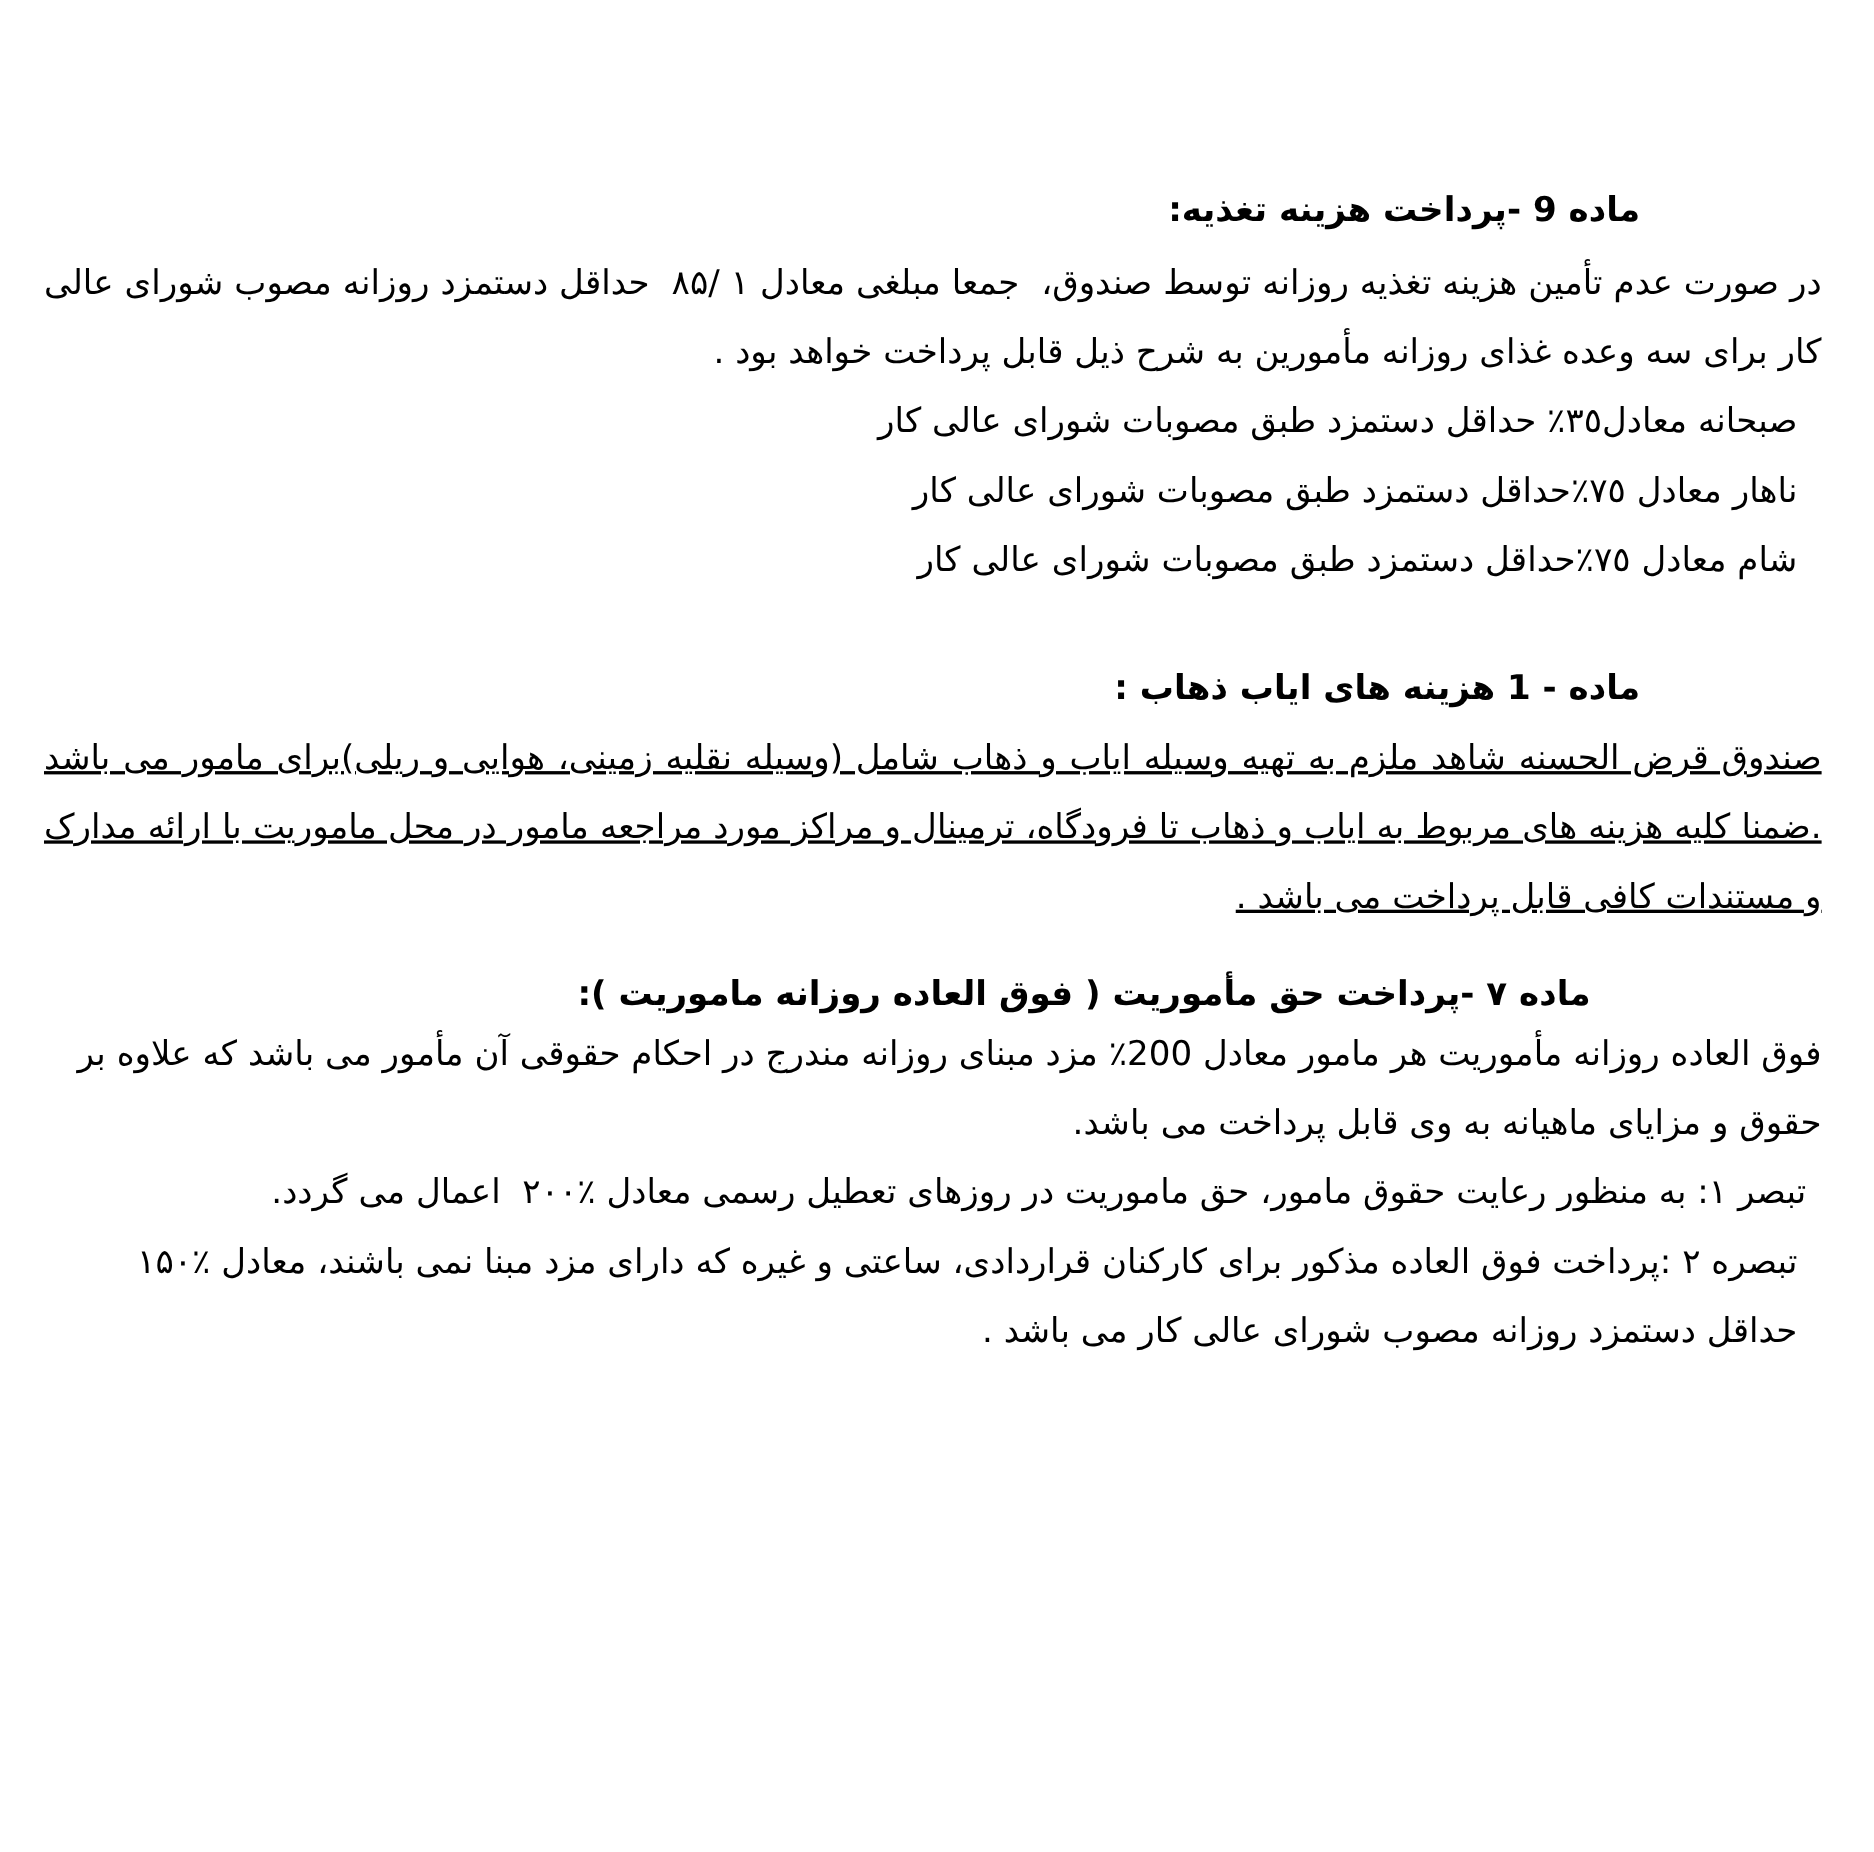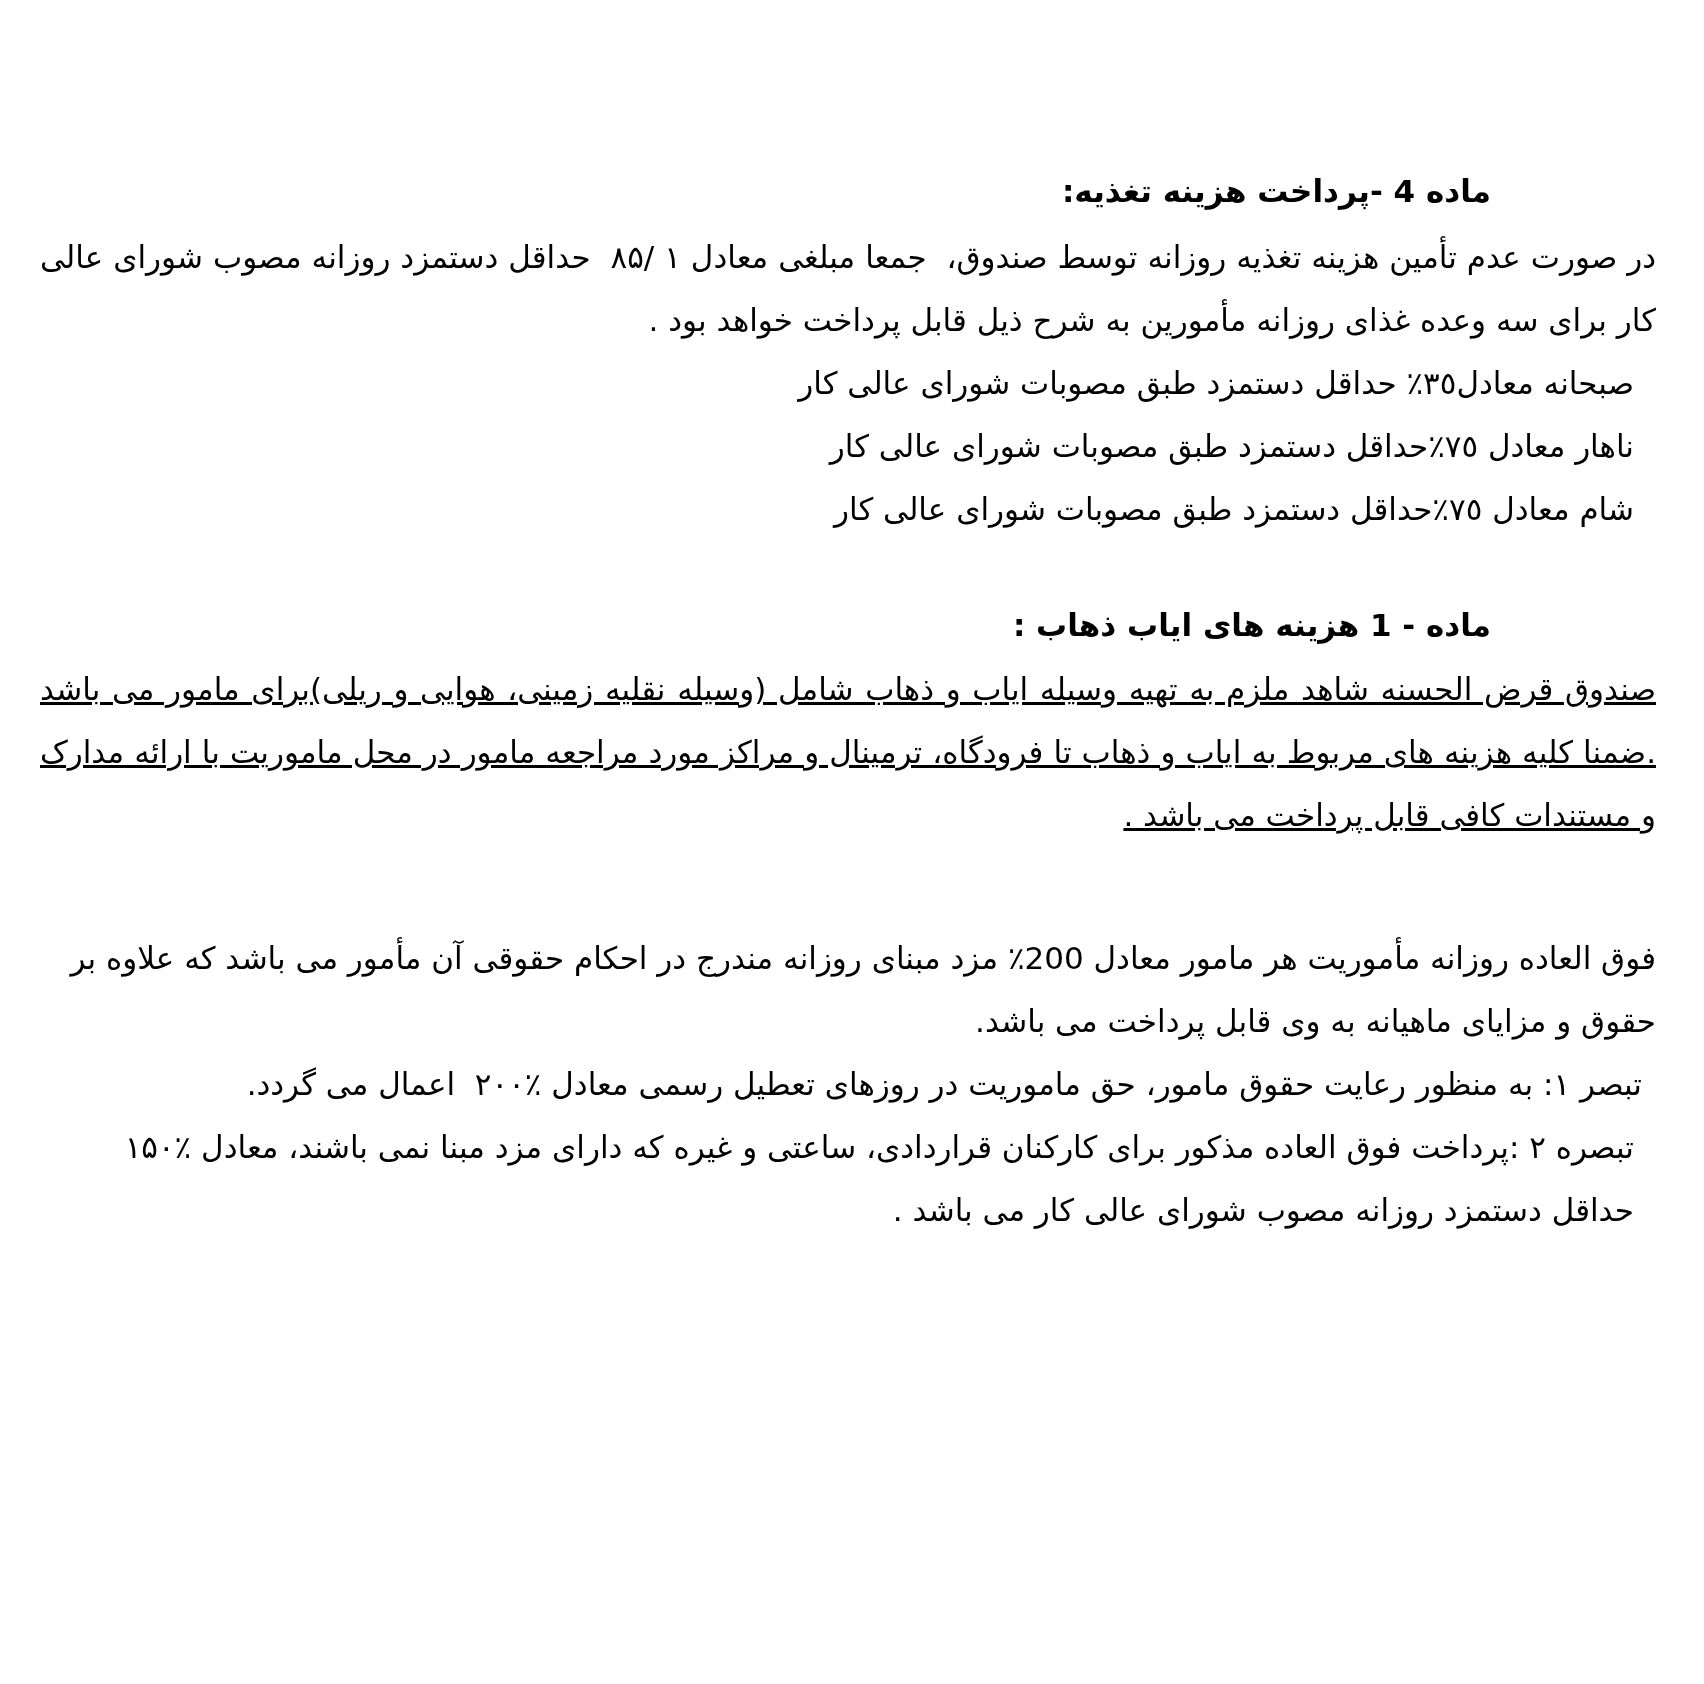--- a/index.html
+++ b/index.html
@@ -28,34 +28,35 @@
     text-align:justify;
     text-align-last:right;
   }
   .right{ }
 </style>
 </head>
 <body>
 
 <div class="page">
 
-  <div class="block heading" style="top:160px;padding-right:165px;">ماده 4 -پرداخت هزینه تغذیه:</div>
+  <div class="block heading" style="top:160px;padding-right:165px;">ماده 9 -پرداخت هزینه تغذیه:</div>
 
   <div class="block justify" style="top:226px;">در صورت عدم تأمین هزینه تغذیه روزانه توسط صندوق،&nbsp; جمعا مبلغی معادل ۱ /۸۵&nbsp; حداقل دستمزد روزانه مصوب شورای عالی کار برای سه وعده غذای روزانه مأمورین به شرح ذیل قابل پرداخت خواهد بود .</div>
 
   <div class="block right" style="top:352px;padding-right:22px;">صبحانه معادل٣٥٪ حداقل دستمزد طبق مصوبات شورای عالی کار</div>
 
   <div class="block right" style="top:415px;padding-right:22px;">ناهار معادل ٧٥٪حداقل دستمزد طبق مصوبات شورای عالی کار</div>
 
   <div class="block right" style="top:478px;padding-right:22px;">شام معادل ٧٥٪حداقل دستمزد طبق مصوبات شورای عالی کار</div>
 
   <div class="block heading" style="top:594px;padding-right:165px;">ماده - 1 هزینه های ایاب ذهاب :</div>
 
   <div class="block justify" style="top:658px;text-decoration:underline;">صندوق قرض الحسنه شاهد ملزم به تهیه وسیله ایاب و ذهاب شامل (وسیله نقلیه زمینی، هوایی و ریلی)برای مامور می باشد .ضمنا کلیه هزینه های مربوط به ایاب و ذهاب تا فرودگاه، ترمینال و مراکز مورد مراجعه مامور در محل ماموریت با ارائه مدارک و مستندات کافی قابل پرداخت می باشد .</div>
 
+  <div class="block heading" style="top:873px;padding-right:210px;">ماده ۷ -پرداخت حق مأموریت ( فوق العاده روزانه ماموریت ):</div>
 
   <div class="block right" style="top:927px;">فوق العاده روزانه مأموریت هر مامور معادل 200٪ مزد مبنای روزانه مندرج در احکام حقوقی آن مأمور می باشد که علاوه بر حقوق و مزایای ماهیانه به وی قابل پرداخت می باشد.</div>
 
   <div class="block right" style="top:1053px;padding-right:14px;">تبصر ۱: به منظور رعایت حقوق مامور، حق ماموریت در روزهای تعطیل رسمی معادل ٪۲۰۰&nbsp; اعمال می گردد.</div>
 
   <div class="block right" style="top:1116px;padding-right:22px;">تبصره ۲ :پرداخت فوق العاده مذکور برای کارکنان قراردادی، ساعتی و غیره که دارای مزد مبنا نمی باشند، معادل ٪۱۵۰&nbsp; حداقل دستمزد روزانه مصوب شورای عالی کار می باشد .</div>
 
 </div>
 
 </body></html>

